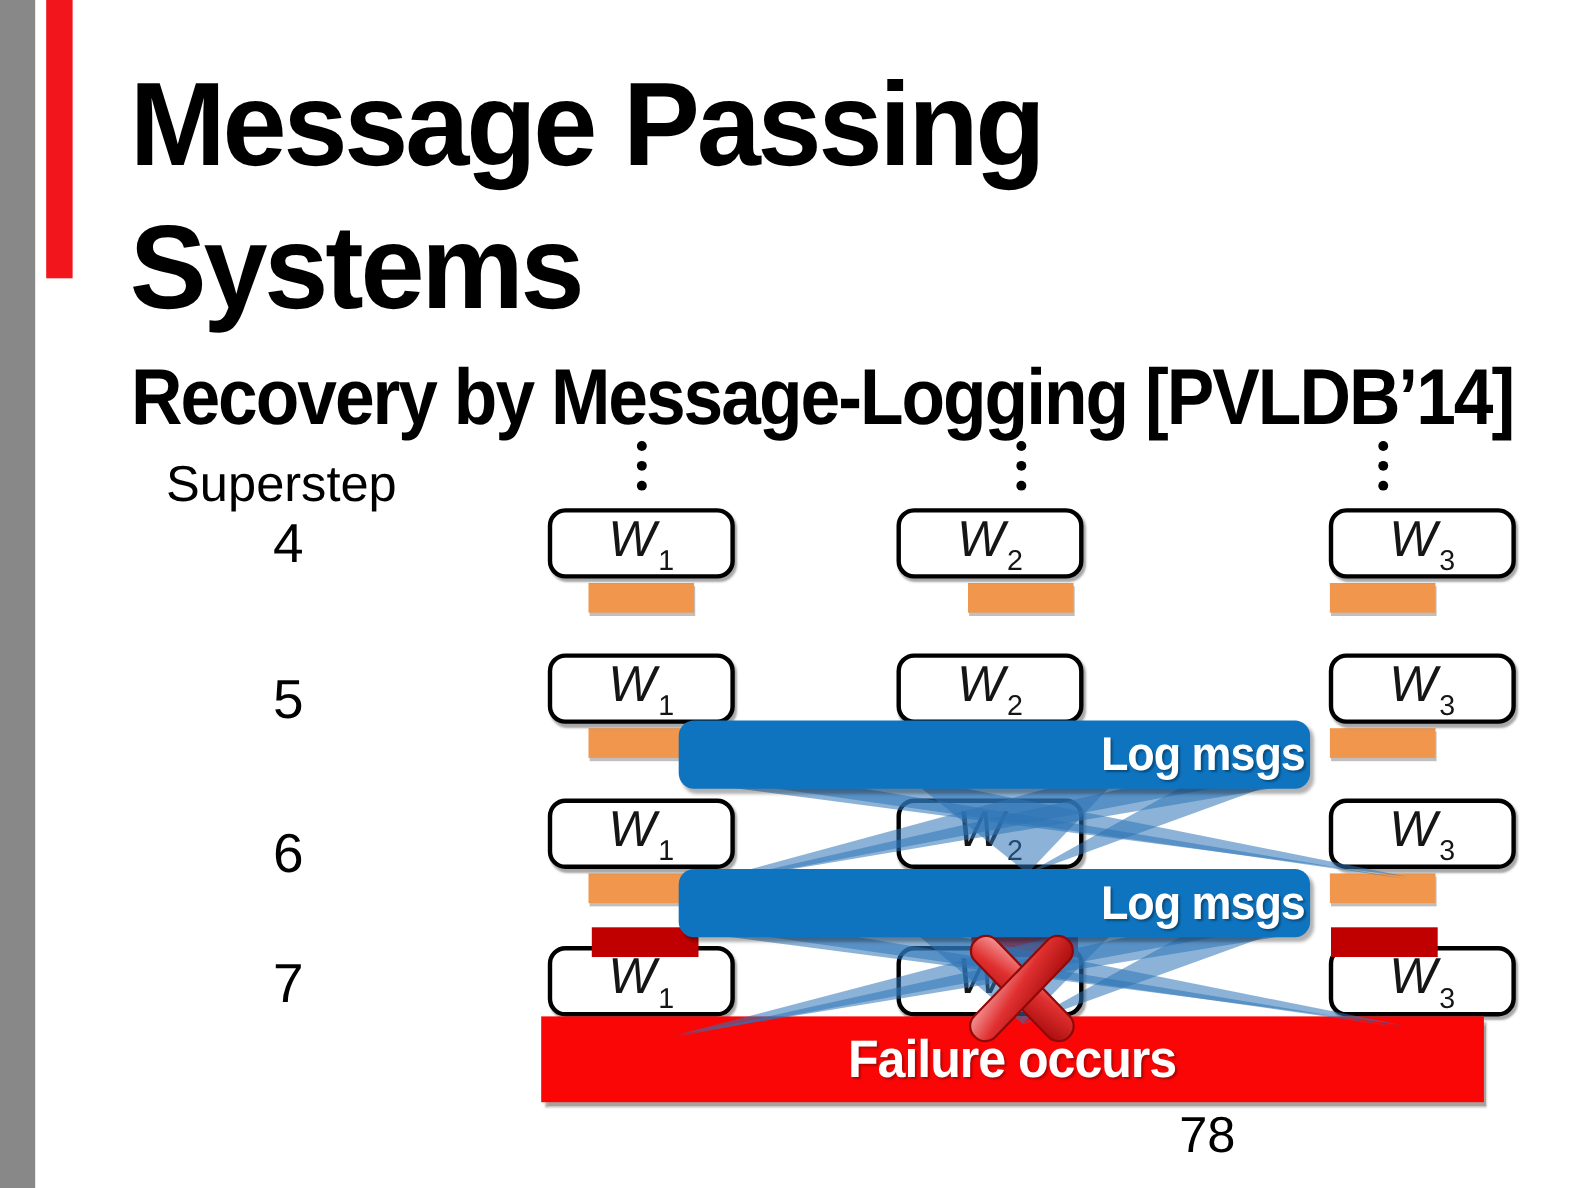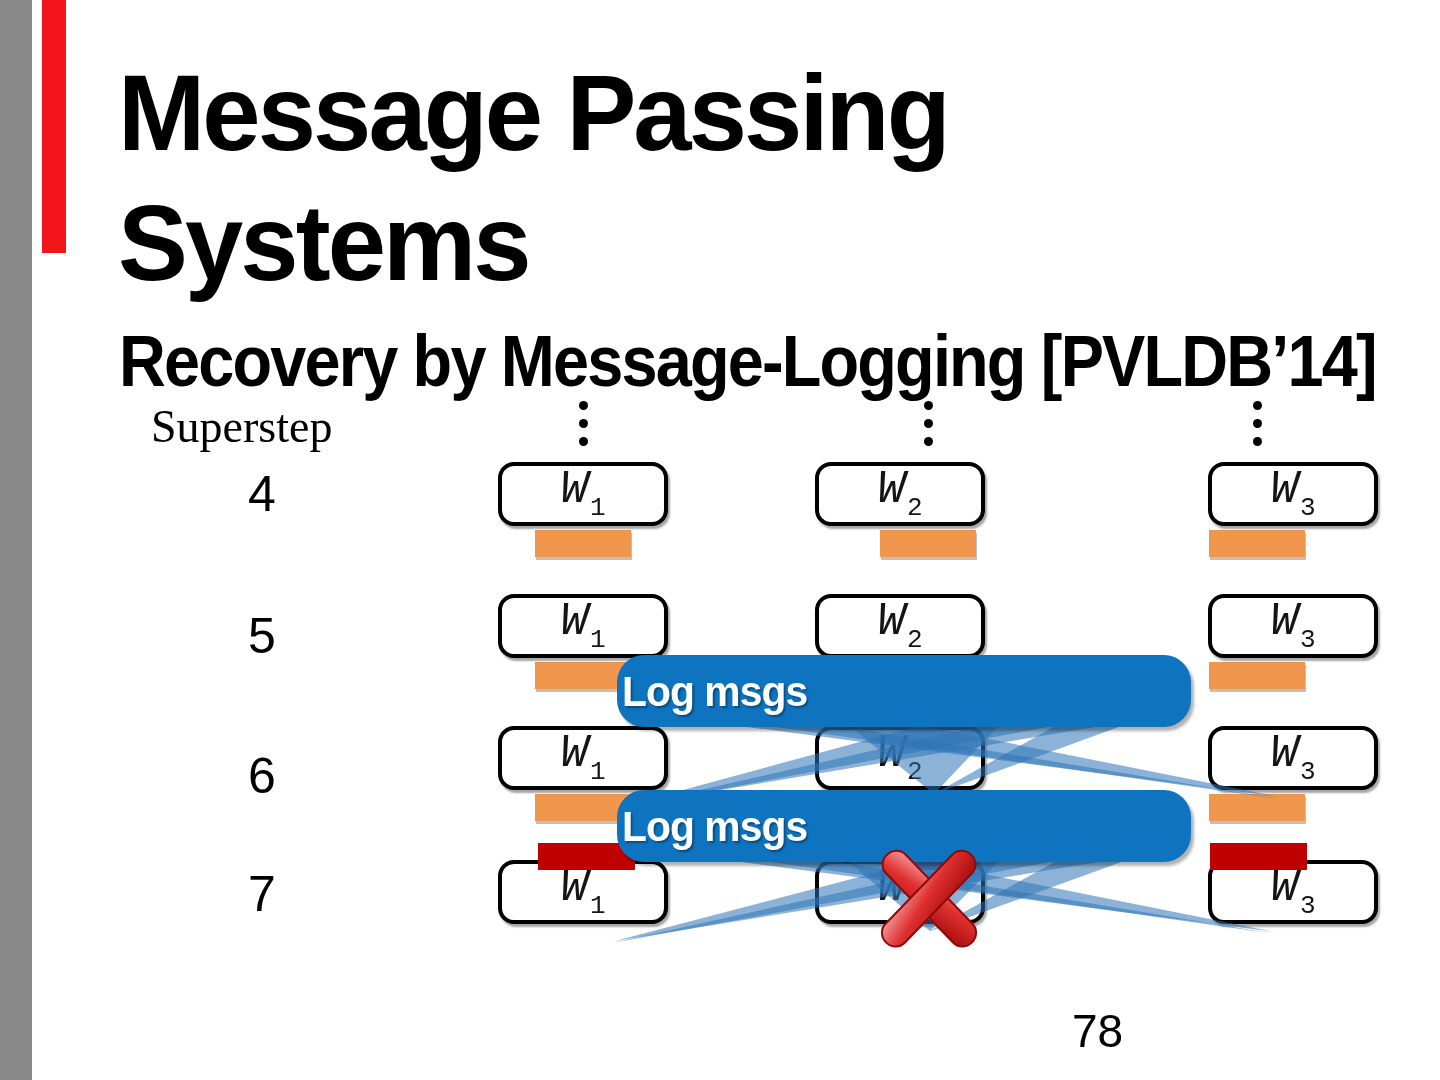--- a/index.html
+++ b/index.html
@@ -11,54 +11,54 @@
   .corner-bar{position:absolute;left:10px;top:0;width:24px;height:253px;background:#F2151C;z-index:0;}
 
   .title{
     position:absolute;left:86px;top:48px;font-size:108px;font-weight:700;line-height:1.2;
     letter-spacing:-3px;color:#000;transform:scaleX(.97);transform-origin:left top;white-space:nowrap;
   }
   .subtitle{
     position:absolute;left:87px;top:320px;font-size:72px;font-weight:700;letter-spacing:-2px;
     transform:scaleX(.9);transform-origin:left top;white-space:nowrap;
   }
-  .superstep-label{position:absolute;left:119px;top:400px;font-size:46px;font-family:Liberation Serif, serif;}
+  .superstep-label{position:absolute;left:119px;top:412px;font-size:46px;}
   .step-num{position:absolute;left:205px;width:50px;text-align:center;font-size:50px;}
   .sn0{top:465px}.sn1{top:607px}.sn2{top:747px}.sn3{top:865px}
   .page-num{position:absolute;left:1040px;top:1004px;font-size:46px;}
 
   
   .wbox{
     position:absolute;width:170px;height:64px;background:#fff;border:4px solid #000;
     border-radius:16px;box-sizing:border-box;display:flex;align-items:center;justify-content:center;
     box-shadow:2px 3px 2px rgba(0,0,0,.35);z-index:2;
   }
   .colA{left:466px}.colB{left:783px}.colC{left:1176px}
   .rowA{top:462px}.rowB{top:594px}.rowC{top:726px}.rowD{top:860px}
-  .wlabel{font-family:Liberation Mono, monospace;font-style:italic;font-size:46px;color:#151515;line-height:1;}
+  .wlabel{font-family:Liberation Sans, sans-serif;font-style:italic;font-size:46px;color:#151515;line-height:1;}
   .wsub{font-style:normal;font-size:26px;vertical-align:-13px;margin-left:2px;}
 
   
   .dots{position:absolute;top:401px;width:9px;z-index:1;}
   .dots .dot{width:9px;height:9px;border-radius:50%;background:#000;margin-bottom:9px;}
   .dxA{left:547px}.dxB{left:892px}.dxC{left:1221px}
 
   
   .obar{position:absolute;width:96px;height:27px;background:#F0974D;box-shadow:1px 3px 0 rgba(0,0,0,.25);z-index:1;}
   .oxA{left:503px}.oxB{left:848px}.oxC{left:1177px}
   .oy0{top:530px}.oy1{top:662px}.oy2{top:794px}
 
   
   .dbar{position:absolute;width:97px;height:27px;background:#C00000;top:843px;z-index:3;}
   .dxxA{left:506px}.dxxB{left:851px}.dxxC{left:1178px}
 
   
   .banner{
-    position:absolute;left:585px;width:574px;height:72px;background:#0E74C0;border-radius:27px;
-    display:flex;align-items:center;justify-content:flex-start;z-index:5;
+    position:absolute;left:585px;width:574px;height:62px;background:#0E74C0;border-radius:14px;
+    display:flex;align-items:center;justify-content:flex-end;z-index:5;
     box-shadow:3px 4px 3px rgba(0,0,0,.3);
   }
   .banner1{top:655px}.banner2{top:790px}
   .banner .btxt{
     color:#fff;font-size:43px;font-weight:700;letter-spacing:-1px;
     transform:scaleX(.95);text-shadow:2px 2px 2px rgba(0,0,0,.35);white-space:nowrap;
   }
 
   
   .failure{
@@ -156,20 +156,23 @@
   <div class="wbox colA rowD">
       <span class="wlabel"><span>W</span><span class="wsub">1</span></span>
     </div>
   <div class="wbox colB rowD">
       <span class="wlabel"><span>W</span><span class="wsub">2</span></span>
     </div>
   <div class="wbox colC rowD">
       <span class="wlabel"><span>W</span><span class="wsub">3</span></span>
     </div>
 
+  <div class="failure">
+    <span class="ftxt">Failure occurs</span>
+  </div>
 
   <svg class="beam-layer" width="1440" height="1080" viewBox="0 0 1440 1080">
     <g fill="#2E75B6" fill-opacity="0.55">
       <polygon points="602,712 822,712 1247,797"></polygon>
       <polygon points="640,712 724,712 1247,799"></polygon>
       <polygon points="938,712 1152,712 588,807"></polygon>
       <polygon points="1010,712 1094,712 585,809"></polygon>
       <polygon points="800,712 980,712 902,794"></polygon>
       <polygon points="1048,712 1128,712 900,795"></polygon>
       <polygon points="602,848 822,848 1243,932"></polygon>

